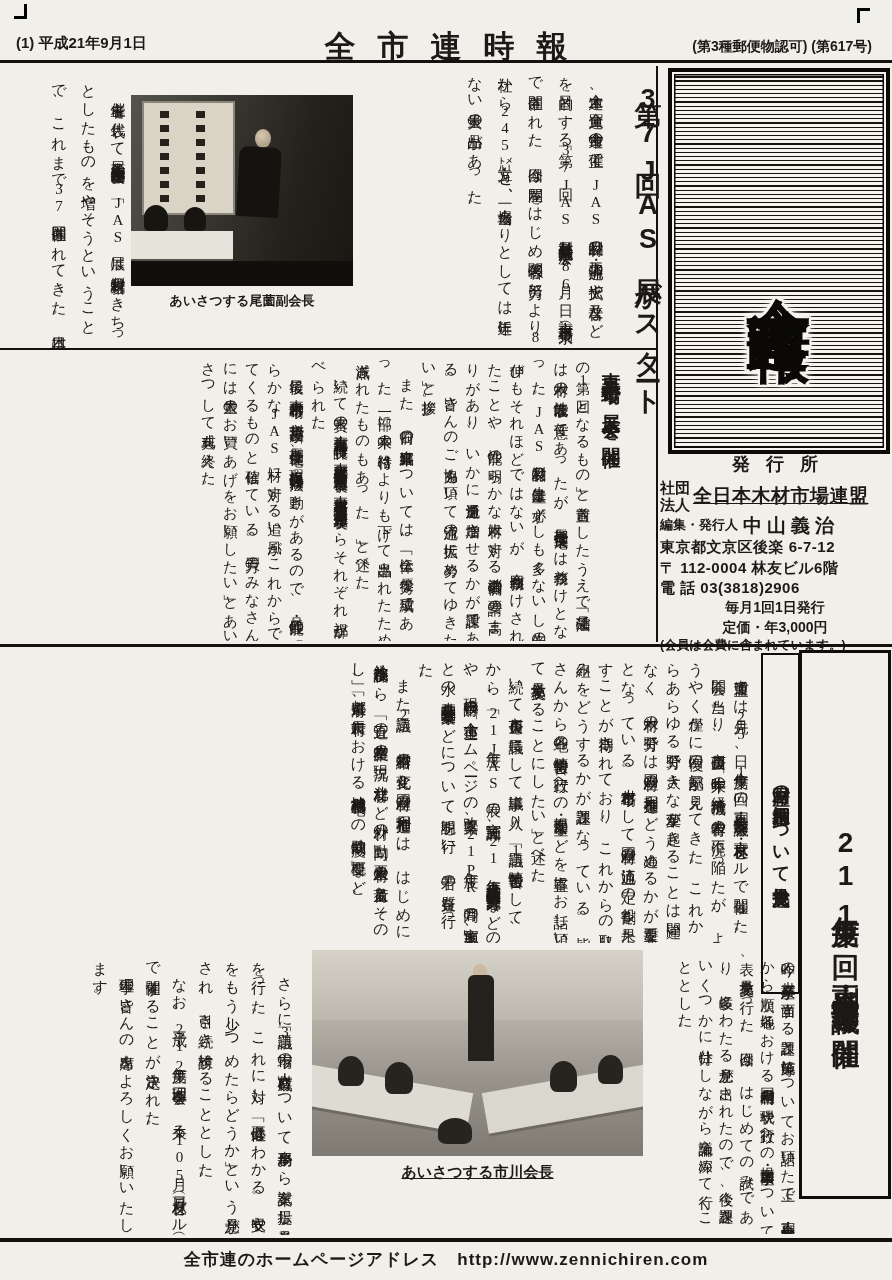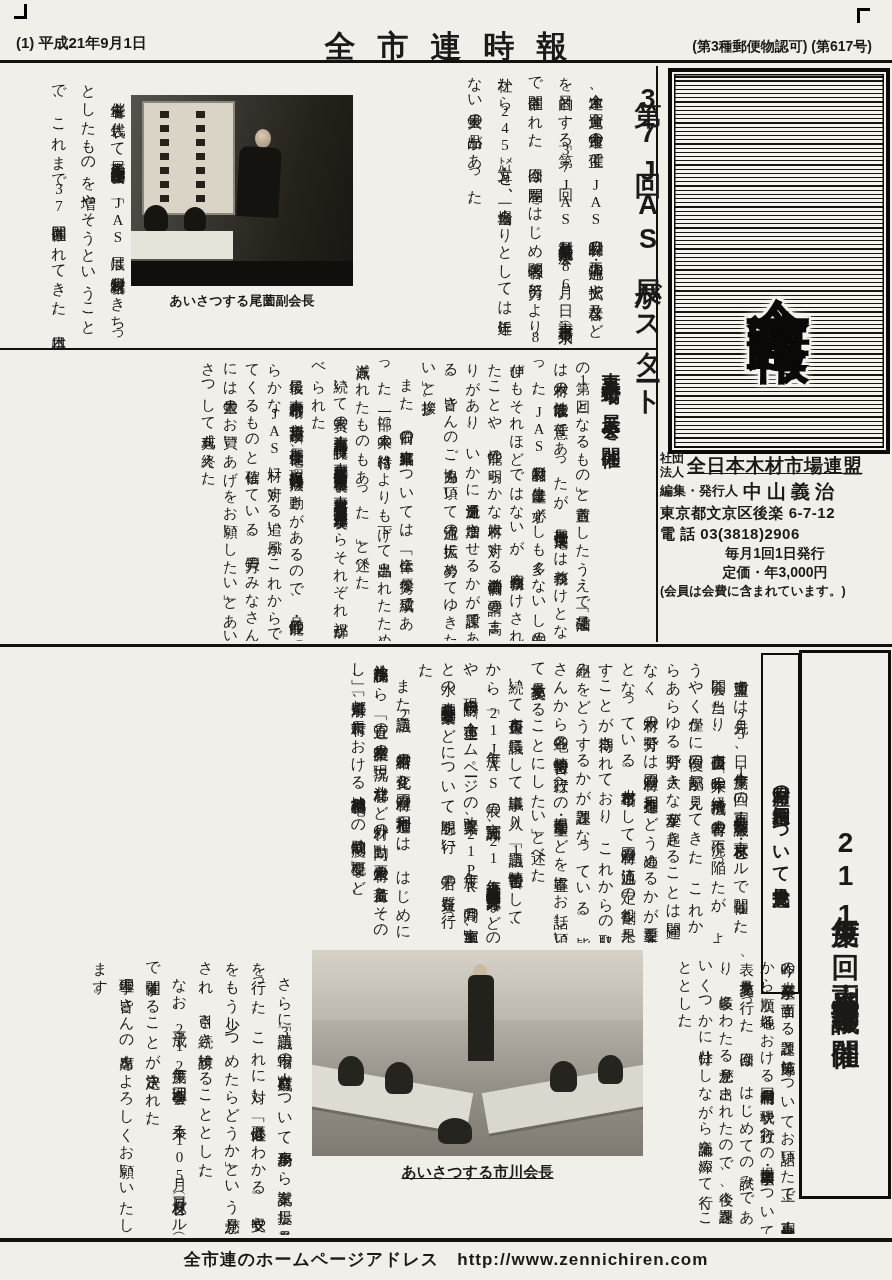--- a/index.html
+++ b/index.html
@@ -29,21 +29,21 @@
             font-family:"DejaVu Serif",serif;font-weight:bold;font-size:64px;line-height:1;
             color:#0a0908;letter-spacing:6px;
             text-shadow:-2px -2px 0 #f6f4ee,2px -2px 0 #f6f4ee,-2px 2px 0 #f6f4ee,2px 2px 0 #f6f4ee,
                         0 0 6px #f6f4ee,0 0 10px #f6f4ee;}
   .vdivider{left:656px;top:66px;width:2px;height:576px;background:#14120f;}
 
   
   .pub{left:660px;top:452px;width:230px;font-family:"Liberation Sans",sans-serif;}
   .pub .row{display:flex;align-items:center;justify-content:flex-start;line-height:1.25;}
   .pub-label{text-align:center;font-size:18px;font-weight:bold;letter-spacing:16px;text-indent:16px;margin-bottom:3px;}
-  .pub-org-prefix{font-size:12px;line-height:1.15;white-space:pre-line;font-weight:bold;margin-right:3px;text-align:center;}
+  .pub-org-prefix{font-size:15px;line-height:1.15;white-space:pre-line;font-weight:bold;margin-right:3px;text-align:center;}
   .pub-org{font-size:19px;font-weight:bold;letter-spacing:0.5px;text-decoration:underline;}
   .pub-ed-label{font-size:13px;font-weight:bold;margin-right:5px;}
   .pub-ed-name{font-size:19px;font-weight:bold;letter-spacing:5px;}
   .pub-line{font-size:15px;font-weight:bold;line-height:1.35;letter-spacing:0.5px;}
   .pub-center{text-align:center;font-size:14px;font-weight:bold;line-height:1.4;}
   .pub-note{font-size:12.5px;font-weight:bold;line-height:1.4;}
 
   
   .a1-headline{left:630px;top:80px;height:345px;font-size:27px;font-weight:bold;letter-spacing:4px;}
   .a1-subhead{left:598px;top:356px;height:286px;font-size:19px;font-weight:bold;letter-spacing:3px;}
@@ -121,30 +121,32 @@
     <span>(第617号)</span>
   </div>
   <div class="abs rule r-header"></div>
 
   <div class="abs vdivider"></div>
   <div class="abs masthead">
     <div class="masthead-title">全市連時報</div>
   </div>
 
   <div class="abs pub">
+    <div class="pub-label">発行所</div>
     <div class="row">
       <span class="pub-org-prefix">社団
 法人</span>
       <span class="pub-org">全日本木材市場連盟</span>
     </div>
     <div class="row">
       <span class="pub-ed-label">編集・発行人</span>
       <span class="pub-ed-name">中山義治</span>
     </div>
     <div class="pub-line">東京都文京区後楽 6-7-12</div>
+    <div class="pub-line">〒 112-0004 林友ビル6階</div>
     <div class="pub-line">電 話  03(3818)2906</div>
     <div class="pub-center">毎月1回1日発行</div>
     <div class="pub-center">定価・年3,000円</div>
     <div class="pub-note">(会員は会費に含まれています。)</div>
   </div>
 
   <div class="abs vtext sans a1-headline">第37回JAS展がスタート</div>
   <div class="abs vtext sans a1-subhead">東京木材市場で展示会を開催</div>
   <div class="abs vtext a1-lead">　全木連、全買連、全市連の主催で、JAS製材品の加工・流通の拡大や普及などを目的とする「第37回JAS製材品普及推進展示会」が8月6日、東京木材市場（東京、市川英治社長）で開催された。今回は問屋をはじめ関係者の努力により8社から245立方㍍と、一会場当たりとしては近年にない大量の出品があった。</div>
   <div class="abs vtext a1-left">　主催者を代表して尾薗春雄全木連副会長は、「JAS展は製材規格のきちっとしたものを増やそうということで、これまで37回開催されてきた。本日は今年</div>

